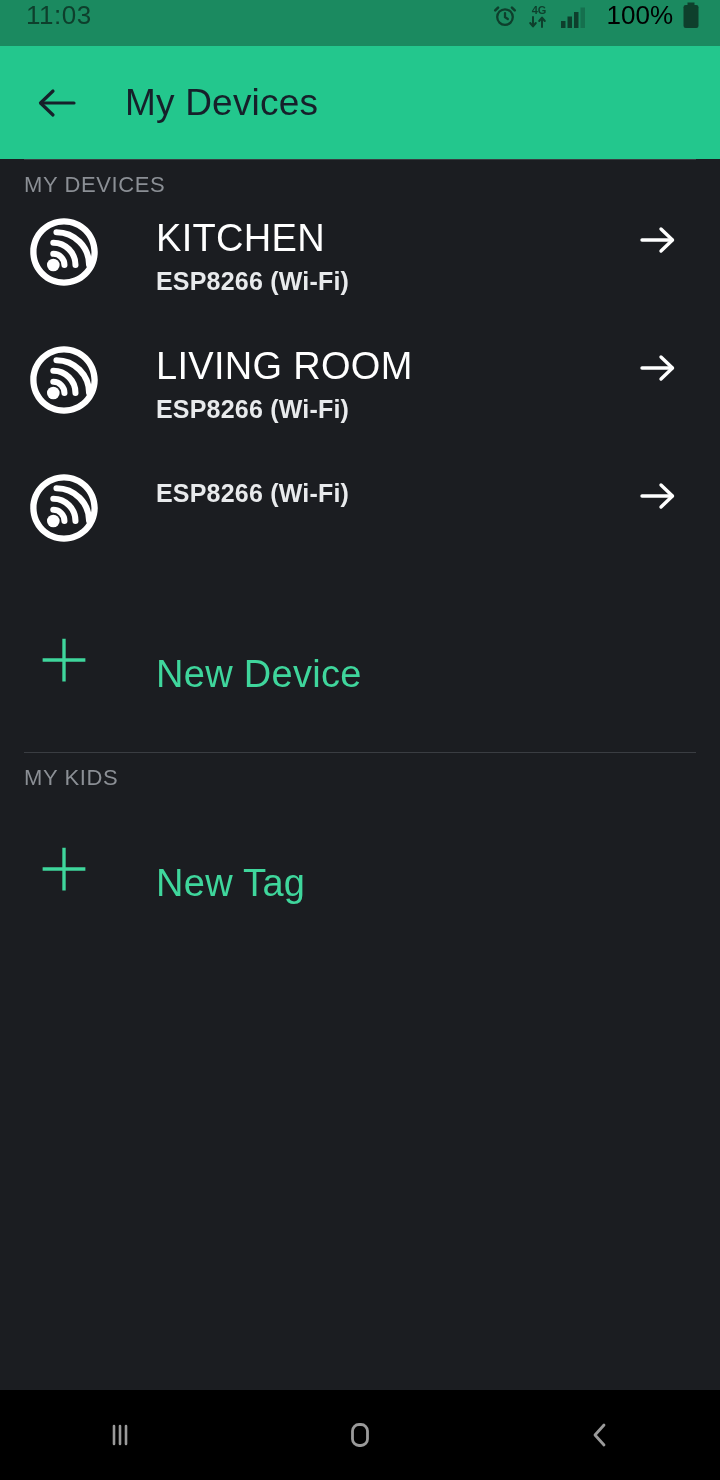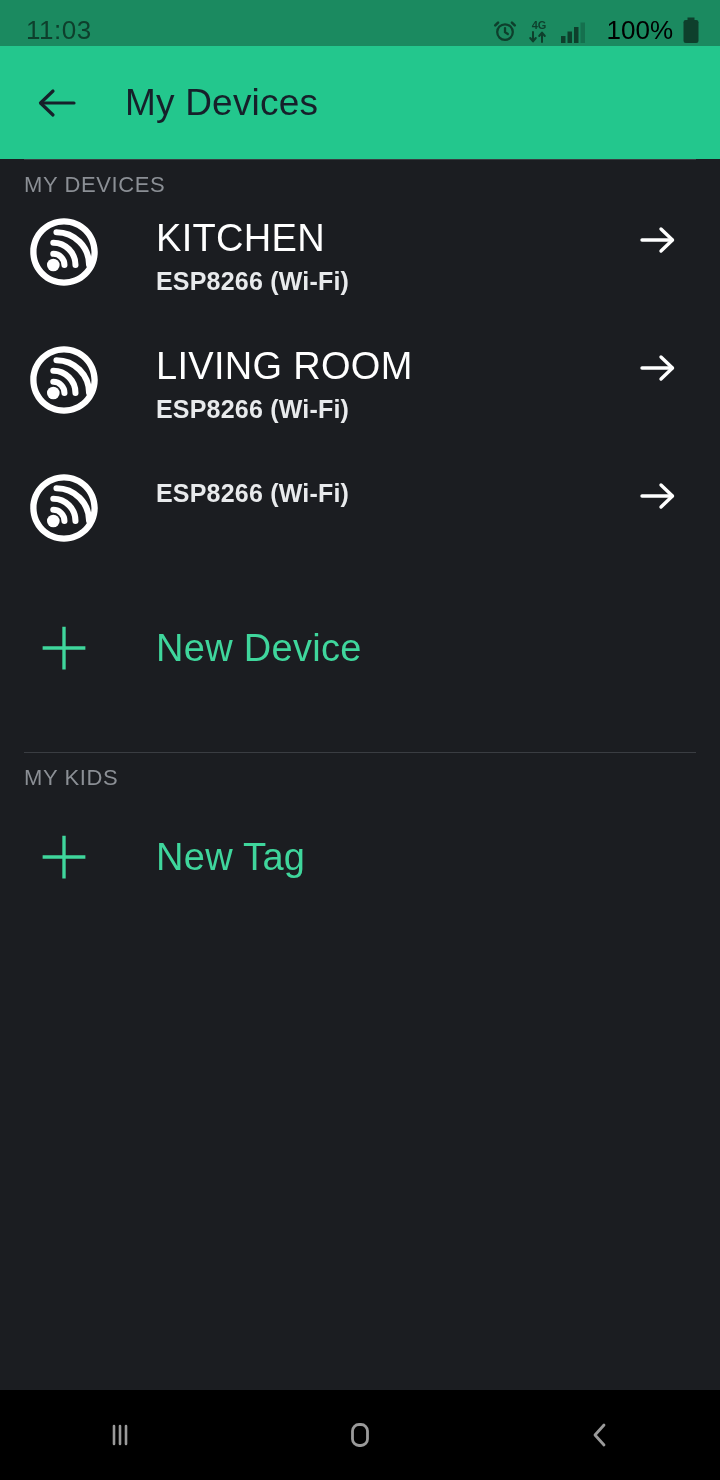--- a/index.html
+++ b/index.html
@@ -7,21 +7,21 @@
     width:720px; height:1480px;
     background:#1b1d21;
     font-family:"Liberation Sans", sans-serif;
     overflow:hidden;
   }
   #screen { position:relative; width:720px; height:1480px; background:#1b1d21; }
 
   
   .status-bar{
     position:absolute; left:0; top:0; width:720px; height:46px;
-    background:#1b8a60; display:flex; align-items:flex-end;
+    background:#1b8a60; display:flex; align-items:flex-start;
     padding:0 20px 0 26px;
   }
   .status-time{
     color:#0e3f2c; font-size:26px; letter-spacing:.5px;
     font-family:"Liberation Sans", sans-serif;
   }
   .status-right{
     margin-left:auto; display:flex; align-items:center; gap:9px;
   }
   .sb-icon{ display:block; }
@@ -68,21 +68,21 @@
     font-weight:400;
   }
   .device-sub{
     color:#e8eaec; font-size:25px; line-height:34px; margin-top:4px;
     letter-spacing:.2px;
     font-weight:bold;
   }
   .row-arrow{ width:48px; height:48px; flex:0 0 48px; margin-right:14px; }
 
   .add-row{
-    height:96px; display:flex; align-items:center;
+    height:96px; display:flex; align-items:flex-end;
     padding:0 24px 0 28px; cursor:pointer;
   }
   .plus-icon{ width:72px; height:72px; flex:0 0 72px; }
   .add-label{
     margin-left:56px; color:#3fd69c; font-size:38px; letter-spacing:.3px;
     font-weight:400;
   }
 
   .spacer-sm{ height:18px; }
   .spacer-md{ height:56px; }

